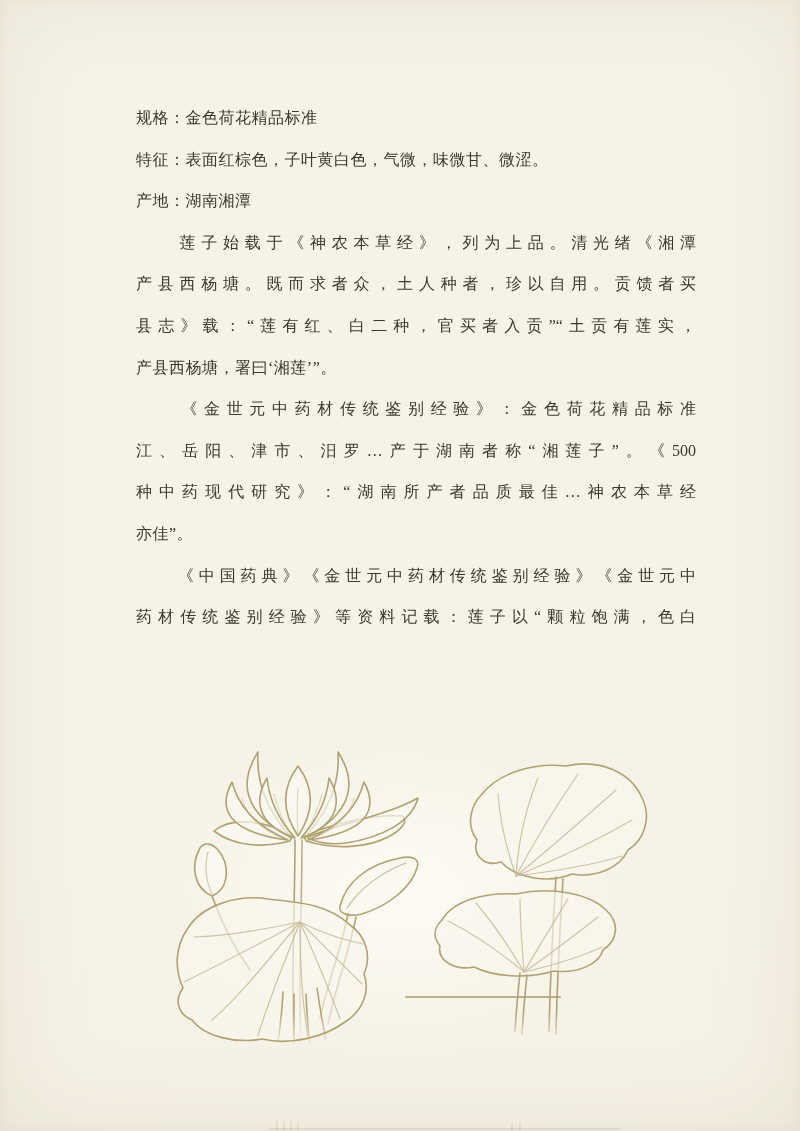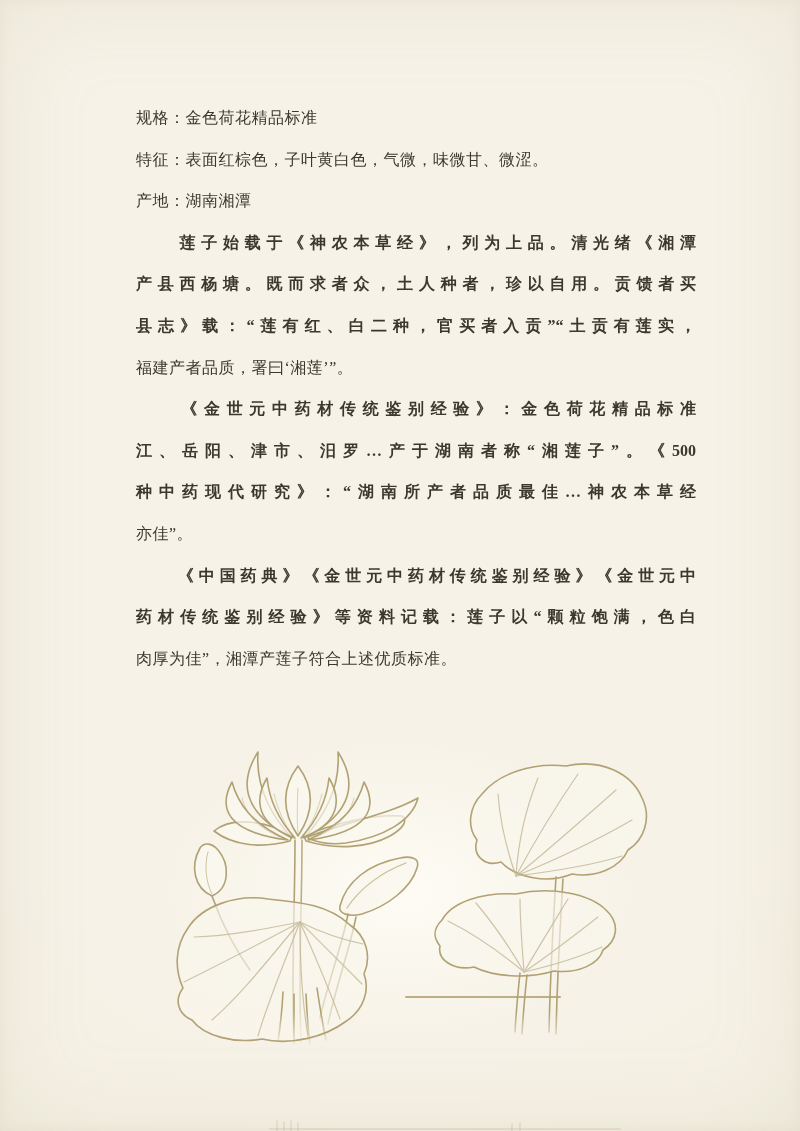--- a/index.html
+++ b/index.html
@@ -46,21 +46,20 @@
   }
   .ln {
     height: 41.6px;
     white-space: pre;
   }
   .ln.fill {
     white-space: normal;
     text-align: justify;
     text-align-last: justify;
     letter-spacing: 0;
-    font-weight: bold;
   }
   .illustration {
     position: absolute;
     left: 150px;
     top: 736px;
     width: 510px;
     height: 315px;
   }
   .reflection {
     position: absolute;
@@ -77,28 +76,27 @@
 
   <div class="halo"></div>
 
   <div class="textblock">
     <div class="ln">规格：金色荷花精品标准</div>
     <div class="ln">特征：表面红棕色，子叶黄白色，气微，味微甘、微涩。</div>
     <div class="ln">产地：湖南湘潭</div>
     <div class="ln fill">　　莲子始载于《神农本草经》，列为上品。清光绪《湘潭</div>
     <div class="ln fill">产县西杨塘。既而求者众，土人种者，珍以自用。贡馈者买</div>
     <div class="ln fill">县志》载：“莲有红、白二种，官买者入贡”“土贡有莲实，</div>
-    <div class="ln">福建产者品质，署曰‘湘莲’”。</div>
+    <div class="ln">产县西杨塘，署曰‘湘莲’”。</div>
     <div class="ln fill">　　《金世元中药材传统鉴别经验》：金色荷花精品标准</div>
     <div class="ln fill">江、岳阳、津市、汨罗…产于湖南者称“湘莲子”。《500</div>
     <div class="ln fill">种中药现代研究》：“湖南所产者品质最佳…神农本草经</div>
     <div class="ln">亦佳”。</div>
     <div class="ln fill">　　《中国药典》《金世元中药材传统鉴别经验》《金世元中</div>
     <div class="ln fill">药材传统鉴别经验》等资料记载：莲子以“颗粒饱满，色白</div>
-    <div class="ln">肉厚为佳”，湘潭产莲子符合上述优质标准。</div>
   </div>
 
   <svg class="illustration" viewBox="0 0 510 315" fill="none" stroke="#b1a173" stroke-width="1.6" stroke-linecap="round" stroke-linejoin="round">
     <defs>
       <linearGradient id="fadeY" gradientUnits="userSpaceOnUse" x1="0" y1="180" x2="0" y2="312">
         <stop offset="0" stop-color="#b1a173"></stop>
         <stop offset="0.72" stop-color="#b1a173"></stop>
         <stop offset="1" stop-color="#b1a173" stop-opacity="0"></stop>
       </linearGradient>
     </defs>

